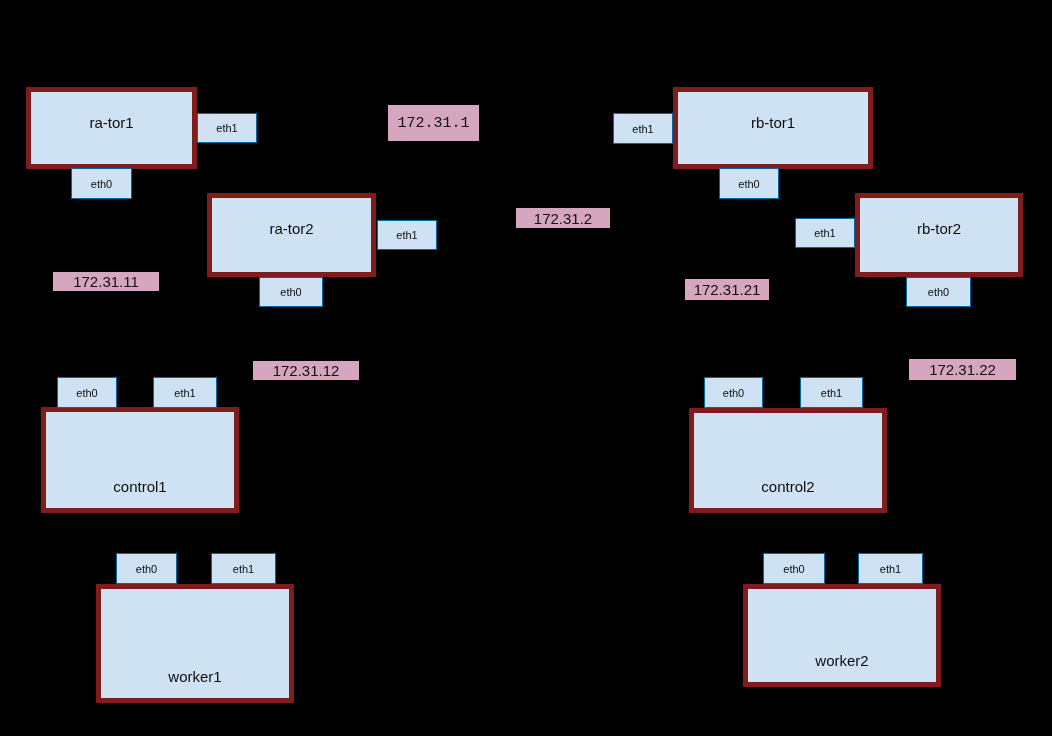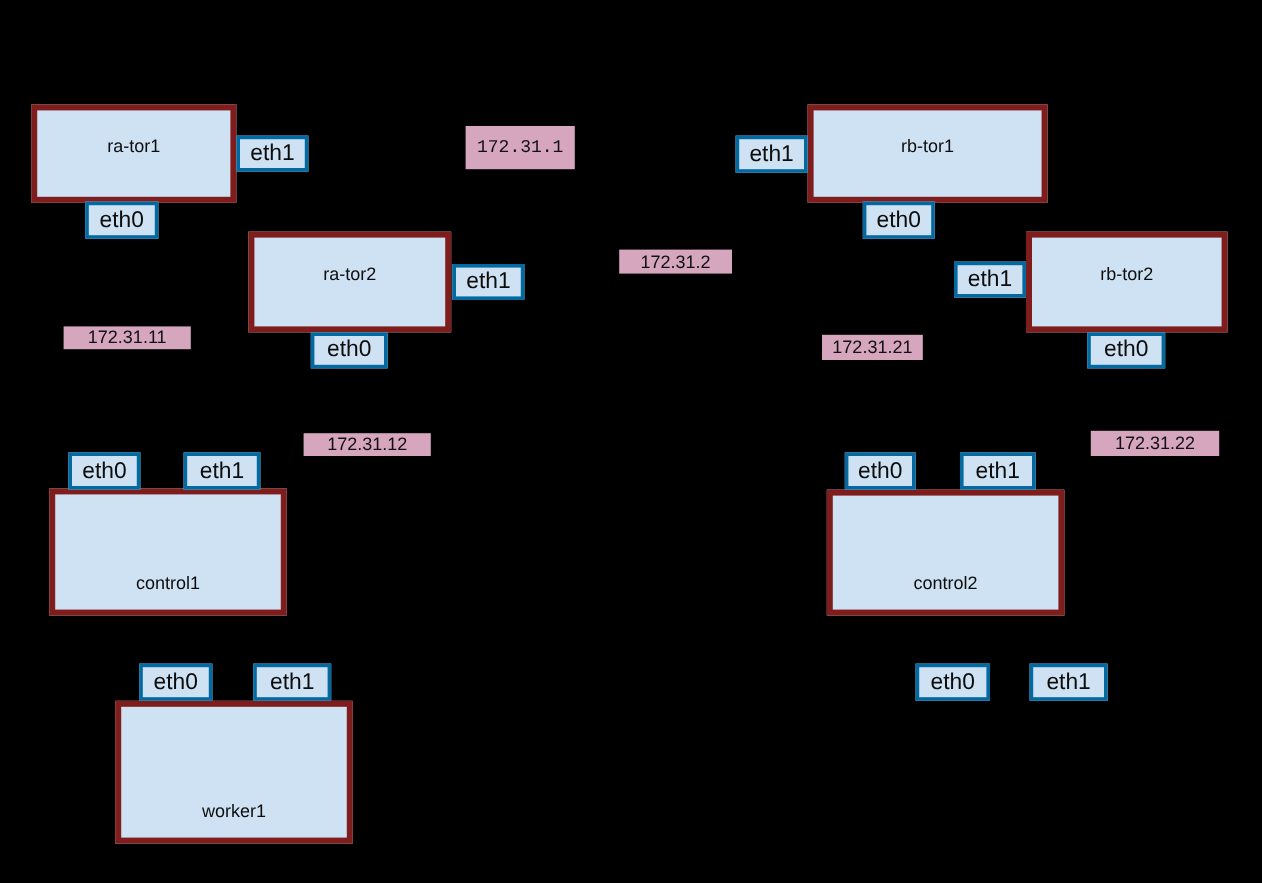--- a/index.html
+++ b/index.html
@@ -30,26 +30,26 @@
     font-size: 15px;
     line-height: 18px;
     color: #0d0d0d;
     white-space: nowrap;
   }
   .label-top    { top: 22px; }
   .label-bottom { bottom: 12px; }
   .port {
     position: absolute;
     background: #cfe2f3;
-    border: 3px solid #0369a1;
+    border: 1px solid #0369a1;
     box-sizing: border-box;
     display: flex;
     align-items: center;
     justify-content: center;
-    font-size: 19px;
+    font-size: 11px;
     color: #0d0d0d;
     z-index: 2;
     white-space: nowrap;
   }
   .ip {
     position: absolute;
     background: #d5a6bd;
     box-sizing: border-box;
     display: flex;
     align-items: center;
@@ -79,20 +79,23 @@
   </div>
   <div class="node" style="left:41px; top:407px; width:198px; height:106px;">
     <span class="node-label label-bottom">control1</span>
   </div>
   <div class="node" style="left:96px; top:584px; width:198px; height:119px;">
     <span class="node-label label-bottom">worker1</span>
   </div>
   <div class="node" style="left:689px; top:408px; width:198px; height:105px;padding-left:32px;">
     <span class="node-label label-bottom">control2</span>
   </div>
+  <div class="node" style="left:743px; top:584px; width:198px; height:103px;">
+    <span class="node-label label-bottom">worker2</span>
+  </div>
 
   <div class="port" style="left:197px; top:113px; width:60px; height:30px;">eth1</div>
   <div class="port" style="left:71px; top:168px; width:61px; height:31px;">eth0</div>
 
   <div class="port" style="left:377px; top:220px; width:60px; height:30px;">eth1</div>
   <div class="port" style="left:259px; top:277px; width:64px; height:30px;">eth0</div>
 
   <div class="port" style="left:613px; top:113px; width:60px; height:31px;">eth1</div>
   <div class="port" style="left:719px; top:168px; width:60px; height:31px;">eth0</div>
 

